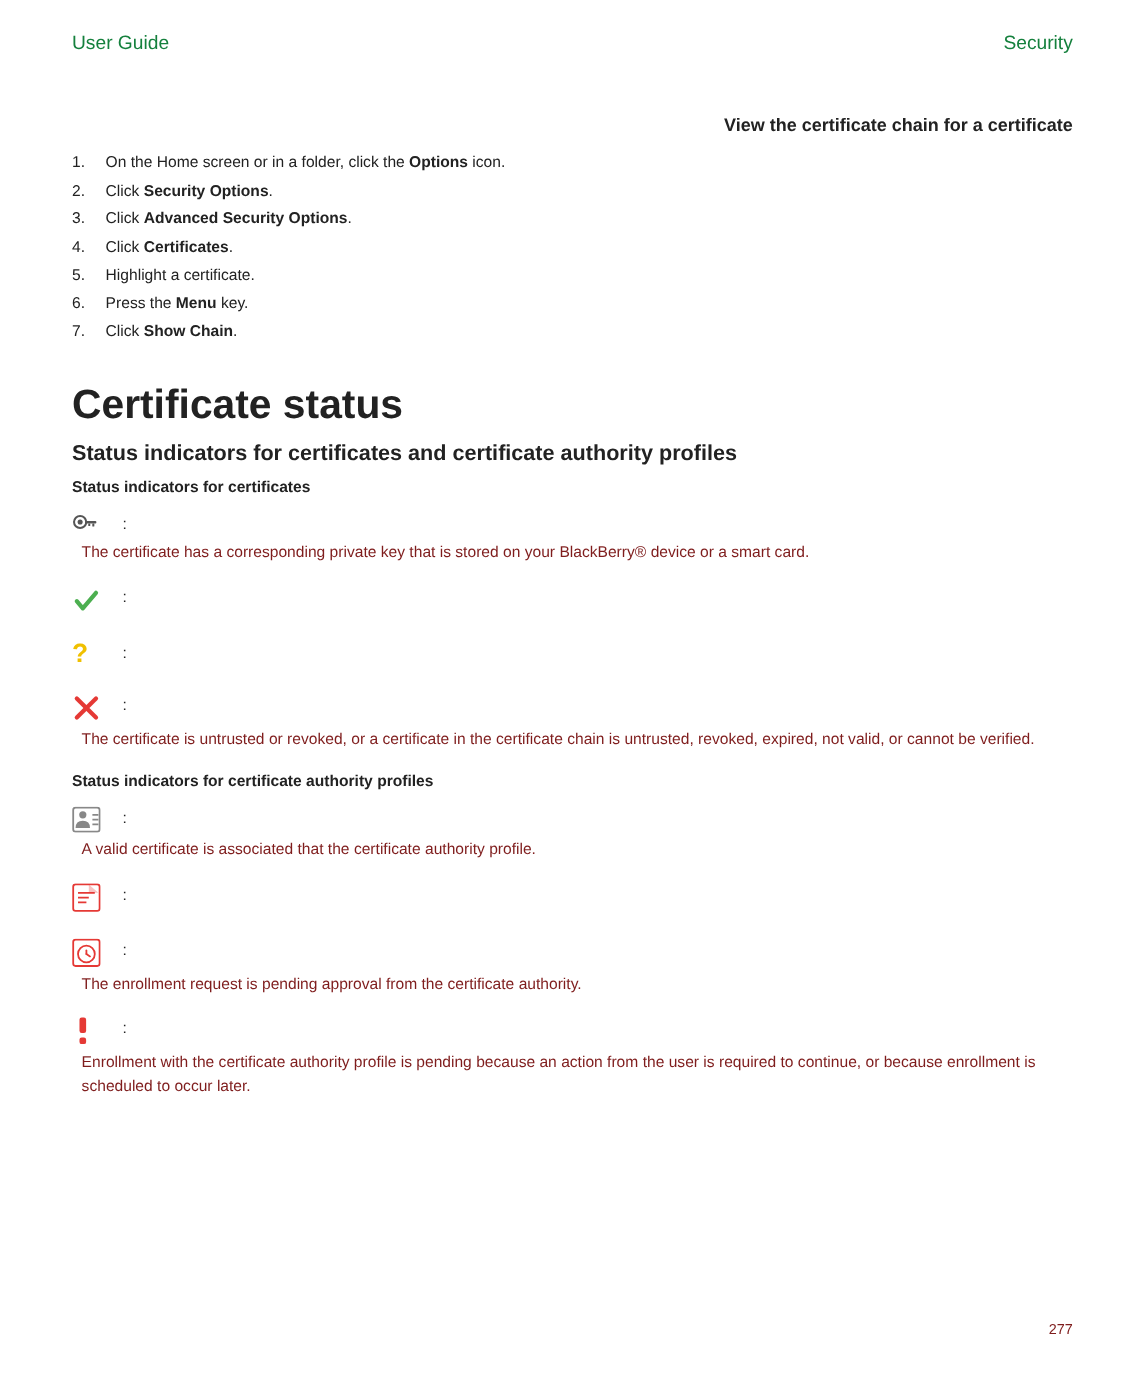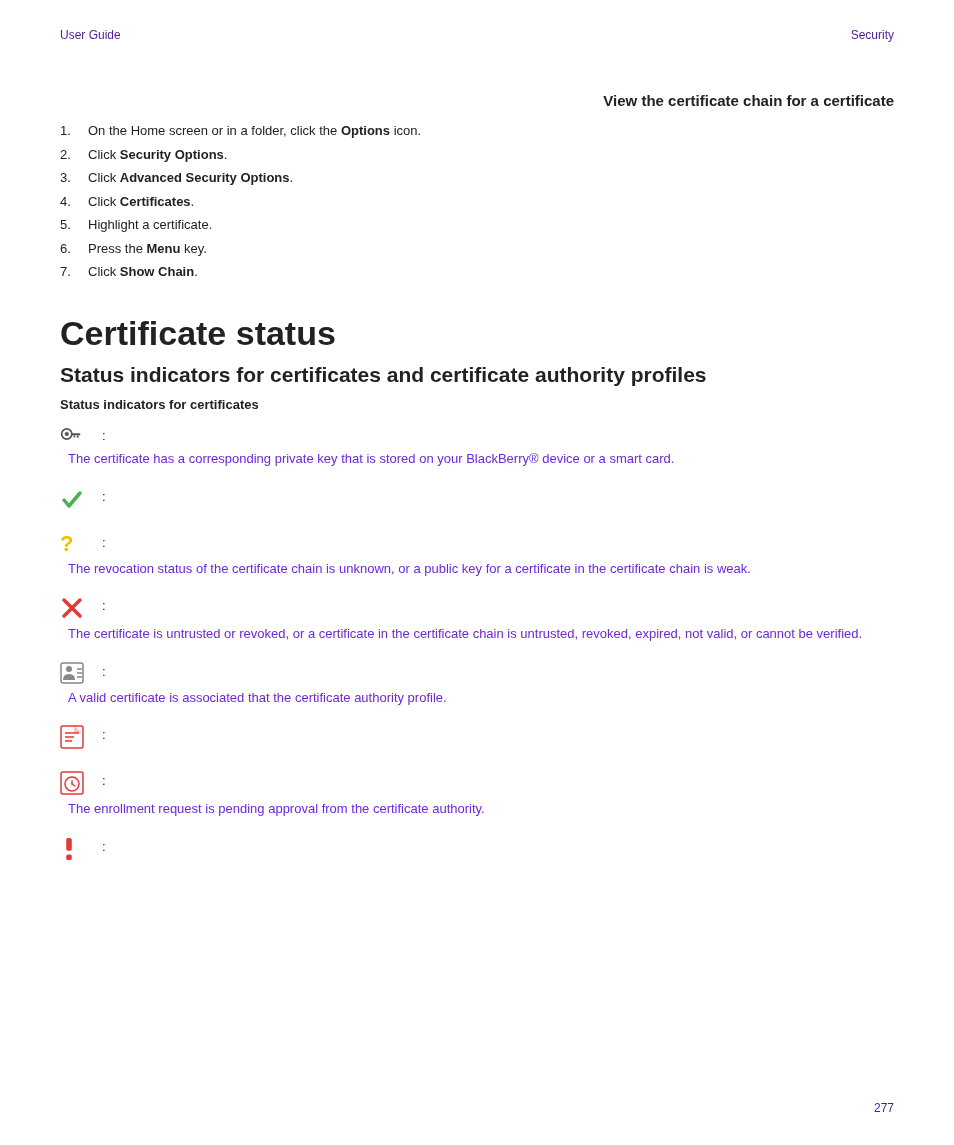--- a/index.html
+++ b/index.html
@@ -9,22 +9,22 @@
       font-size: 13px;
       color: #222;
       width: 954px;
       min-height: 1145px;
       position: relative;
     }
     .page-header {
       display: flex;
       justify-content: space-between;
       padding: 28px 60px 0 60px;
-      font-size: 12px;
-      color: #4c1d95;
+      font-size: 16px;
+      color: #15803d;
     }
     .page-content {
       padding: 40px 60px 60px 60px;
     }
     .section-title-small {
       font-size: 15px;
       font-weight: bold;
       margin-bottom: 12px;
       margin-top: 10px;
       text-align: right;
@@ -48,21 +48,21 @@
       flex: 1;
     }
     .bold { font-weight: bold; }
     .section-h1 {
       font-size: 34px;
       font-weight: bold;
       margin-top: 32px;
       margin-bottom: 4px;
     }
     .section-h2 {
-      font-size: 21px;
+      font-size: 18px;
       font-weight: bold;
       margin-bottom: 10px;
       margin-top: 10px;
     }
     .section-h3 {
       font-size: 13px;
       font-weight: bold;
       margin-bottom: 14px;
       margin-top: 6px;
     }
@@ -84,35 +84,35 @@
       margin-right: 4px;
     }
     .indicator-colon {
       margin-right: 6px;
       font-size: 13px;
       line-height: 1.5;
     }
     .indicator-text {
       font-size: 13px;
       line-height: 1.5;
-      color: #6d28d9;
+      color: #7f1d1d;
       padding-left: 8px;
     }
     .icon-question {
       color: #f0c000;
       font-size: 22px;
       font-weight: bold;
       line-height: 1;
     }
     .page-footer {
       position: absolute;
       bottom: 30px;
       right: 60px;
       font-size: 12px;
-      color: #4c1d95;
+      color: #7f1d1d;
     }
     
     .key-svg {
       width: 22px;
       height: 16px;
     }
   </style>
 </head>
 <body>
 
@@ -192,36 +192,36 @@
       </div>
     </div>
 
     <div class="indicator-block">
       <div class="indicator-row">
         <div class="indicator-icon">
           <span class="icon-question">?</span>
         </div>
         <span class="indicator-colon">:</span>
       </div>
-      <div class="indicator-text">The revocation status of the certificate chain is unknown, or a public key for a certificate in the certificate chain is weak.</div>
     </div>
 
     <div class="indicator-block">
       <div class="indicator-row">
         <div class="indicator-icon">
           <svg width="24" height="24" viewBox="0 0 24 24" xmlns="http://www.w3.org/2000/svg">
             <line x1="4" y1="4" x2="20" y2="20" stroke="#e53935" stroke-width="3.5" stroke-linecap="round"></line>
             <line x1="20" y1="4" x2="4" y2="20" stroke="#e53935" stroke-width="3.5" stroke-linecap="round"></line>
           </svg>
         </div>
         <span class="indicator-colon">:</span>
       </div>
       <div class="indicator-text">The certificate is untrusted or revoked, or a certificate in the certificate chain is untrusted, revoked, expired, not valid, or cannot be verified.</div>
     </div>
 
+    <div class="section-h3">Status indicators for certificate authority profiles</div>
 
     <div class="indicator-block">
       <div class="indicator-row">
         <div class="indicator-icon">
           <svg width="24" height="22" viewBox="0 0 24 22" xmlns="http://www.w3.org/2000/svg">
             <rect x="1" y="1" width="22" height="20" rx="2" fill="none" stroke="#888" stroke-width="1.5"></rect>
 
             <circle cx="9" cy="7" r="3" fill="#888"></circle>
             <path d="M3 18 Q3 12 9 12 Q15 12 15 18" fill="#888"></path>
 
@@ -272,20 +272,21 @@
       <div class="indicator-row">
         <div class="indicator-icon">
           <svg width="18" height="24" viewBox="0 0 18 26" xmlns="http://www.w3.org/2000/svg">
 
             <rect x="6" y="1" width="6" height="14" rx="2" fill="#e53935"></rect>
             <rect x="6" y="19" width="6" height="6" rx="2" fill="#e53935"></rect>
           </svg>
         </div>
         <span class="indicator-colon">:</span>
       </div>
+      <div class="indicator-text">Enrollment with the certificate authority profile is pending because an action from the user is required to continue, or because enrollment is scheduled to occur later.</div>
     </div>
 
   </div>
 </div>
 
 <div class="page-footer">
   <span>277</span>
 </div>
 
 </body></html>

